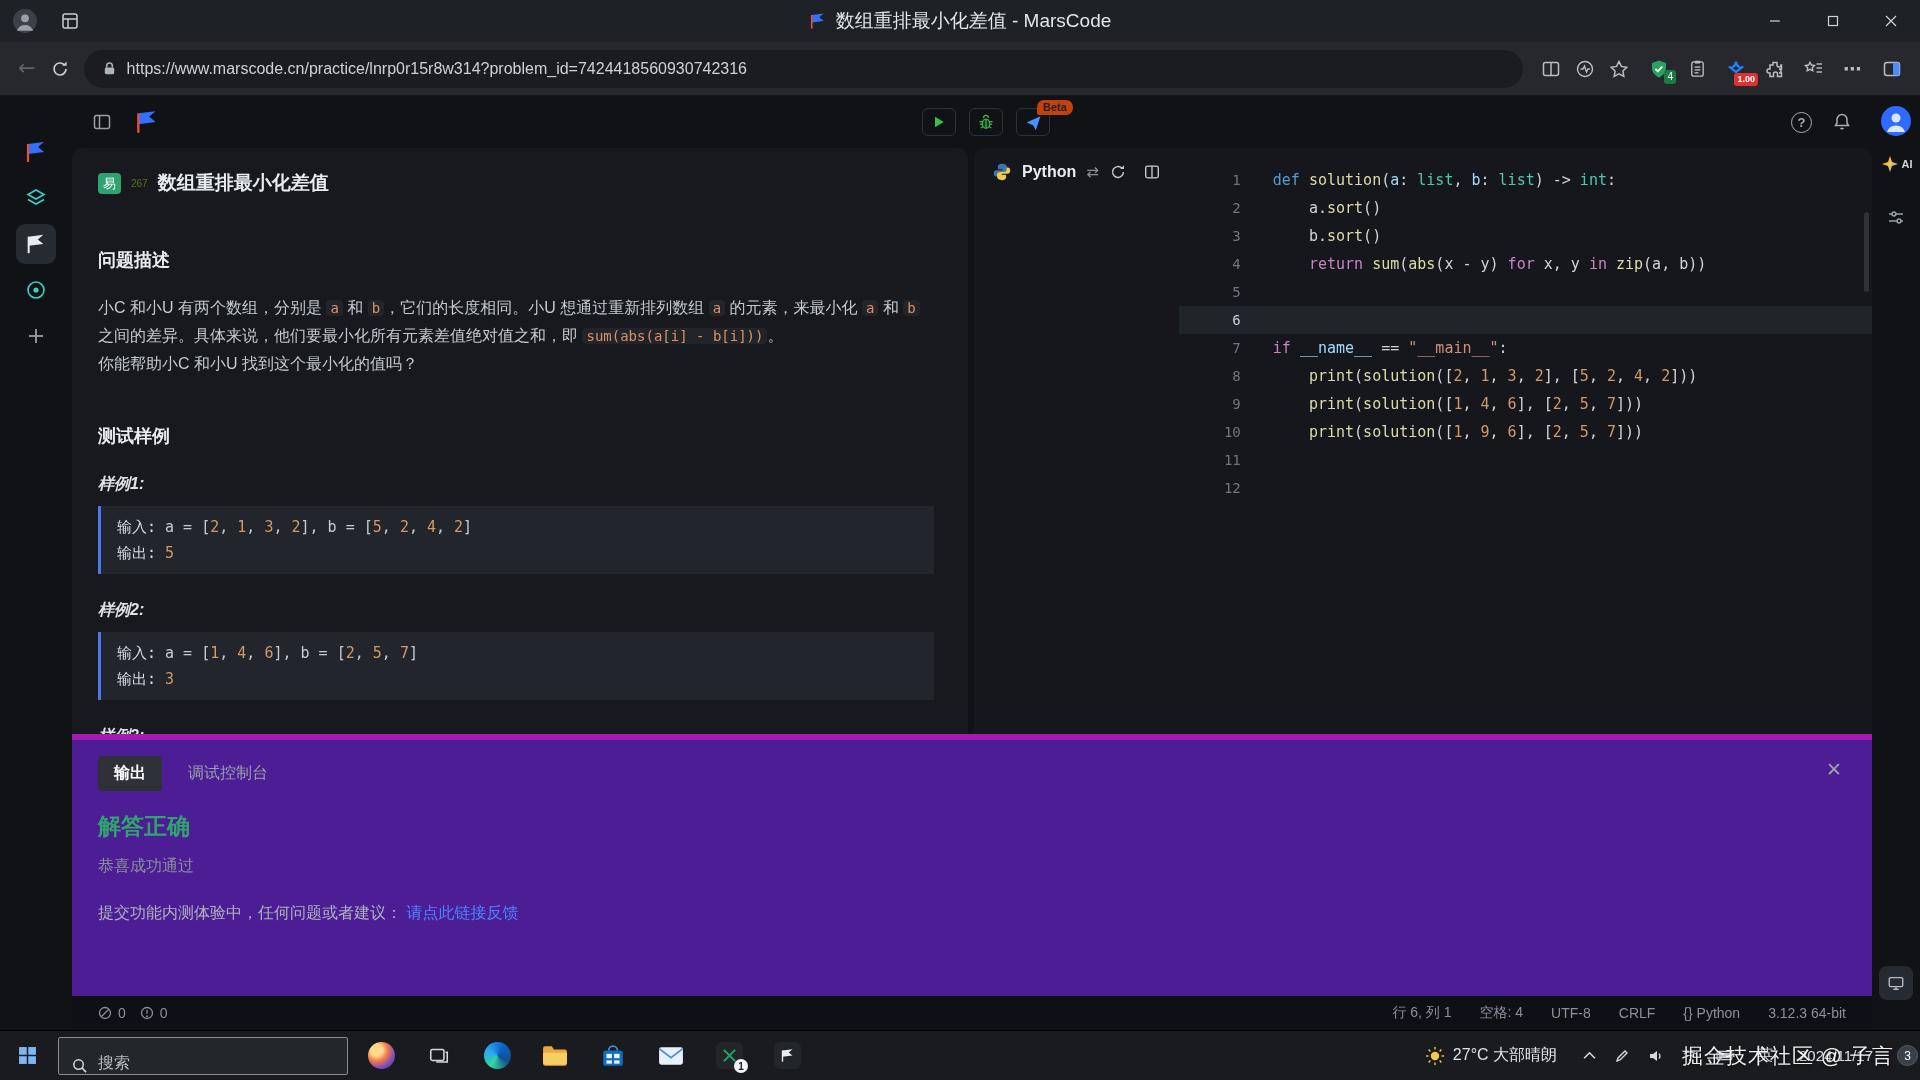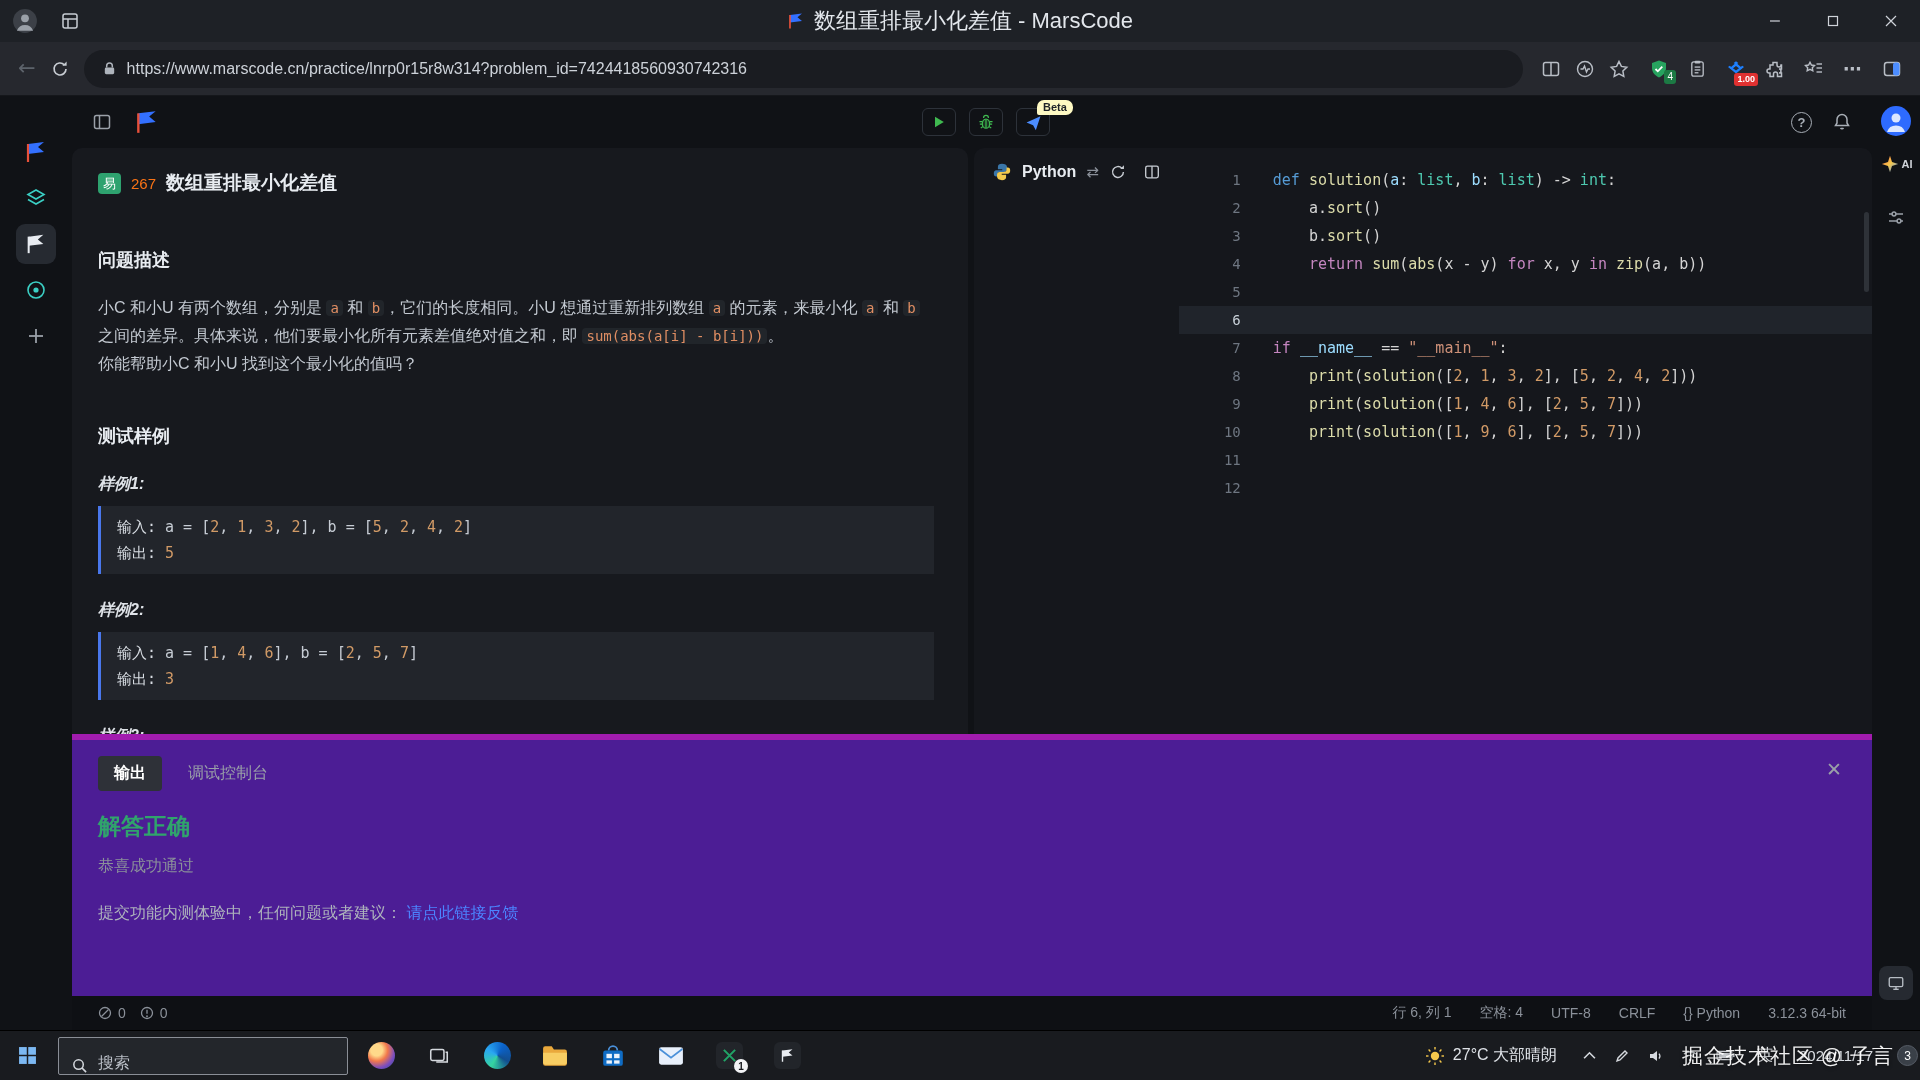--- a/index.html
+++ b/index.html
@@ -4,21 +4,21 @@
 <style>
 *{margin:0;padding:0;box-sizing:border-box}
 html,body{width:1920px;height:1080px;overflow:hidden}
 body{font-family:"Liberation Sans","DejaVu Sans",sans-serif;background:#101216;color:#d5d9de;font-size:16px}
 svg{display:block}
 #root{position:relative;width:1920px;height:1080px;display:flex;flex-direction:column}
 
 
 #titlebar{height:42px;background:#1e2126;display:flex;align-items:center;position:relative;flex:0 0 auto}
 .tb-left{display:flex;align-items:center;gap:22px;padding-left:12px}
-.tb-center{position:absolute;left:50%;top:0;height:100%;transform:translateX(-50%);display:flex;align-items:center;gap:9px;color:#e3e7ec;font-size:22px}
+.tb-center{position:absolute;left:50%;top:0;height:100%;transform:translateX(-50%);display:flex;align-items:center;gap:9px;color:#e3e7ec;font-size:19px}
 .tb-right{margin-left:auto;display:flex;height:100%}
 .win-btn{width:58px;height:100%;display:flex;align-items:center;justify-content:center;color:#cfd3d9}
 .icon-btn{display:flex;align-items:center;justify-content:center;color:#c8cdd3}
 
 
 #addressbar{height:54px;background:#26282e;display:flex;align-items:center;gap:14px;padding:0 18px;border-bottom:1px solid #15171b;flex:0 0 auto}
 .nav-ico{font-size:21px;line-height:1;font-family:"DejaVu Sans",sans-serif}
 .nav-back{color:#5d636b}
 .url-pill{flex:1;height:38px;border-radius:19px;background:#1a1c21;display:flex;align-items:center;gap:10px;padding:0 18px;min-width:0;margin-right:4px}
 .url-text{color:#cdd2d9;font-size:16px;white-space:nowrap;overflow:hidden}
@@ -39,30 +39,30 @@
 .ai-label{font-size:11px;color:#cfd3d9;font-weight:700}
 .rail-spacer{flex:1}
 .monitor-btn{width:34px;height:34px;border-radius:8px;background:#262a31;display:flex;align-items:center;justify-content:center}
 
 #center{flex:1;display:flex;flex-direction:column;min-width:0}
 
 
 #toolbar{height:52px;flex:0 0 auto;display:flex;align-items:center;padding:0 20px;position:relative}
 .run-group{position:absolute;left:850px;top:0;height:100%;display:flex;align-items:center;gap:13px}
 .run-btn{width:34px;height:28px;border:1px solid #2d323a;border-radius:6px;display:flex;align-items:center;justify-content:center;position:relative}
-.beta{position:absolute;top:-9px;left:20px;background:#fef9c3;color:#1f2328;font-size:11px;line-height:1;padding:2px 6px;border-radius:7px 7px 7px 2px;font-weight:700}
+.beta{position:absolute;top:-9px;left:20px;background:#c2410c;color:#1f2328;font-size:11px;line-height:1;padding:2px 6px;border-radius:7px 7px 7px 2px;font-weight:700}
 .toolbar-right{margin-left:auto;display:flex;align-items:center;gap:20px}
 .help-circle{width:21px;height:21px;border:1.6px solid #a8aeb6;border-radius:50%;color:#a8aeb6;font-size:13px;font-weight:700;display:flex;align-items:center;justify-content:center}
 
 
 #content{height:586px;flex:0 0 auto;display:flex;gap:6px;min-width:0}
 #problem-panel{width:896px;flex:0 0 auto;background:#17191e;border-radius:10px 10px 0 0;padding:22px 34px 0 26px;overflow:hidden}
 .prob-title-row{display:flex;align-items:center;gap:10px;height:26px}
 .diff-badge{background:#2ea26f;color:#fff;font-size:13px;line-height:1;padding:4px 5px;border-radius:4px}
-.prob-num{color:#f97316;font-size:15px}
+.prob-num{color:#4d7c0f;font-size:10px}
 .prob-title{color:#e8ecf1;font-size:19px;font-weight:700}
 .sec-h{color:#e8ecf1;font-size:18px;font-weight:700}
 #desc-heading{margin-top:52px}
 #prob-desc{margin-top:22px;color:#c3c9d1;font-size:16px;line-height:28px}
 .inline-code{font-family:"DejaVu Sans Mono","Liberation Mono",monospace;font-size:14px;color:#e08e63;background:rgba(99,110,123,.14);padding:0 4px;border-radius:4px}
 #prob-question{color:#c3c9d1;font-size:16px;line-height:28px}
 #samples-heading{margin-top:46px}
 .sample-label{margin-top:26px;font-size:16px;font-style:italic;font-weight:700;color:#dfe3e8;height:20px}
 .sample-block{margin-top:12px;background:#22252b;border-left:3px solid #4977ec;padding:8px 16px;font-family:"DejaVu Sans Mono","Liberation Mono",monospace;font-size:15px;line-height:26px;color:#c6ccd4}
 .sample-block .lbl{color:#d8dde3}

